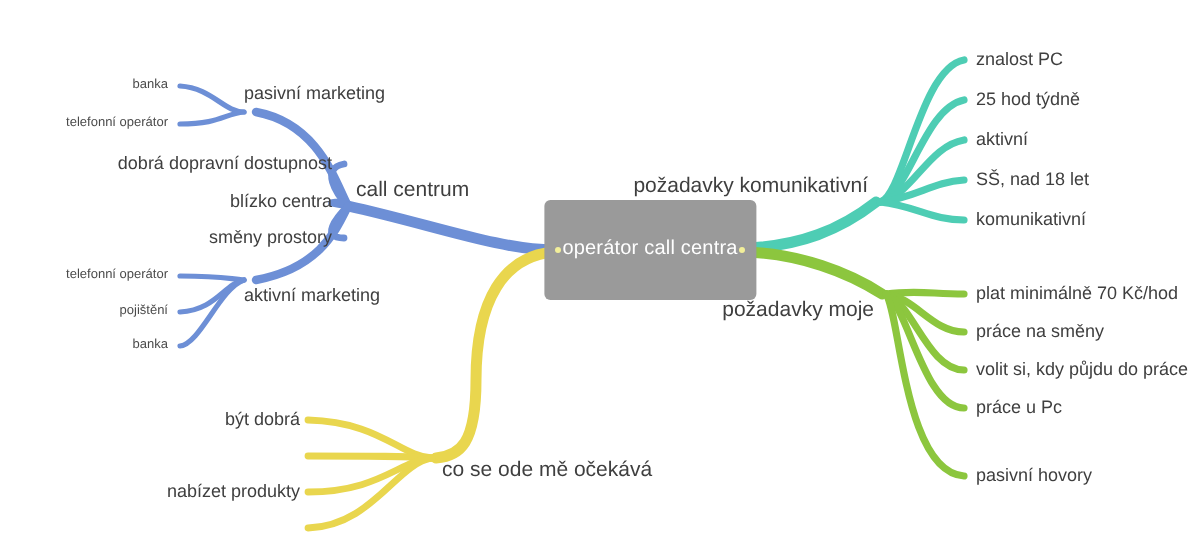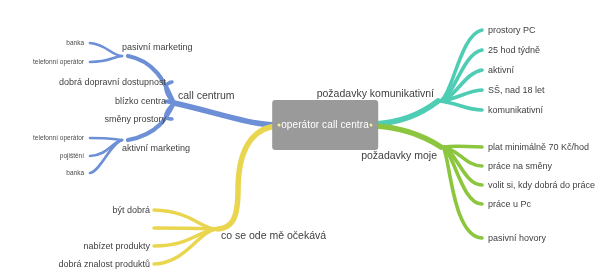--- a/index.html
+++ b/index.html
@@ -167,31 +167,30 @@
 
   <div class="node lbl-leaf align-left" style="left:122px; top:148px;">aktivní marketing</div>
   <div class="node lbl-tiny align-right" style="left:84px; top:138px;">telefonní operátor</div>
   <div class="node lbl-tiny align-right" style="left:84px; top:156px;">pojištění</div>
   <div class="node lbl-tiny align-right" style="left:84px; top:173px;">banka</div>
 
   <div class="node lbl-main align-left" style="left:221px; top:235px;">co se ode mě očekává</div>
 
   <div class="node lbl-leaf align-right" style="left:150px; top:210px;">být dobrá</div>
   <div class="node lbl-leaf align-right" style="left:150px; top:246px;">nabízet produkty</div>
-  <div class="node lbl-leaf align-right" style="left:150px; top:264px;">dobrá znalost produktů</div>
 
   <div class="node lbl-main align-right" style="left:434px; top:93px;">požadavky komunikativní</div>
 
-  <div class="node lbl-leaf align-left" style="left:488px; top:30px;">prostory PC</div>
+  <div class="node lbl-leaf align-left" style="left:488px; top:30px;">znalost PC</div>
   <div class="node lbl-leaf align-left" style="left:488px; top:50px;">25 hod týdně</div>
   <div class="node lbl-leaf align-left" style="left:488px; top:70px;">aktivní</div>
   <div class="node lbl-leaf align-left" style="left:488px; top:90px;">SŠ, nad 18 let</div>
   <div class="node lbl-leaf align-left" style="left:488px; top:110px;">komunikativní</div>
 
   <div class="node lbl-main align-right" style="left:437px; top:155px;">požadavky moje</div>
 
   <div class="node lbl-leaf align-left" style="left:488px; top:147px;">plat minimálně 70 Kč/hod</div>
   <div class="node lbl-leaf align-left" style="left:488px; top:166px;">práce na směny</div>
-  <div class="node lbl-leaf align-left" style="left:488px; top:185px;">volit si, kdy dobrá do práce</div>
+  <div class="node lbl-leaf align-left" style="left:488px; top:185px;">volit si, kdy půjdu do práce</div>
   <div class="node lbl-leaf align-left" style="left:488px; top:204px;">práce u Pc</div>
   <div class="node lbl-leaf align-left" style="left:488px; top:238px;">pasivní hovory</div>
 
 </div>
 
 </body></html>

